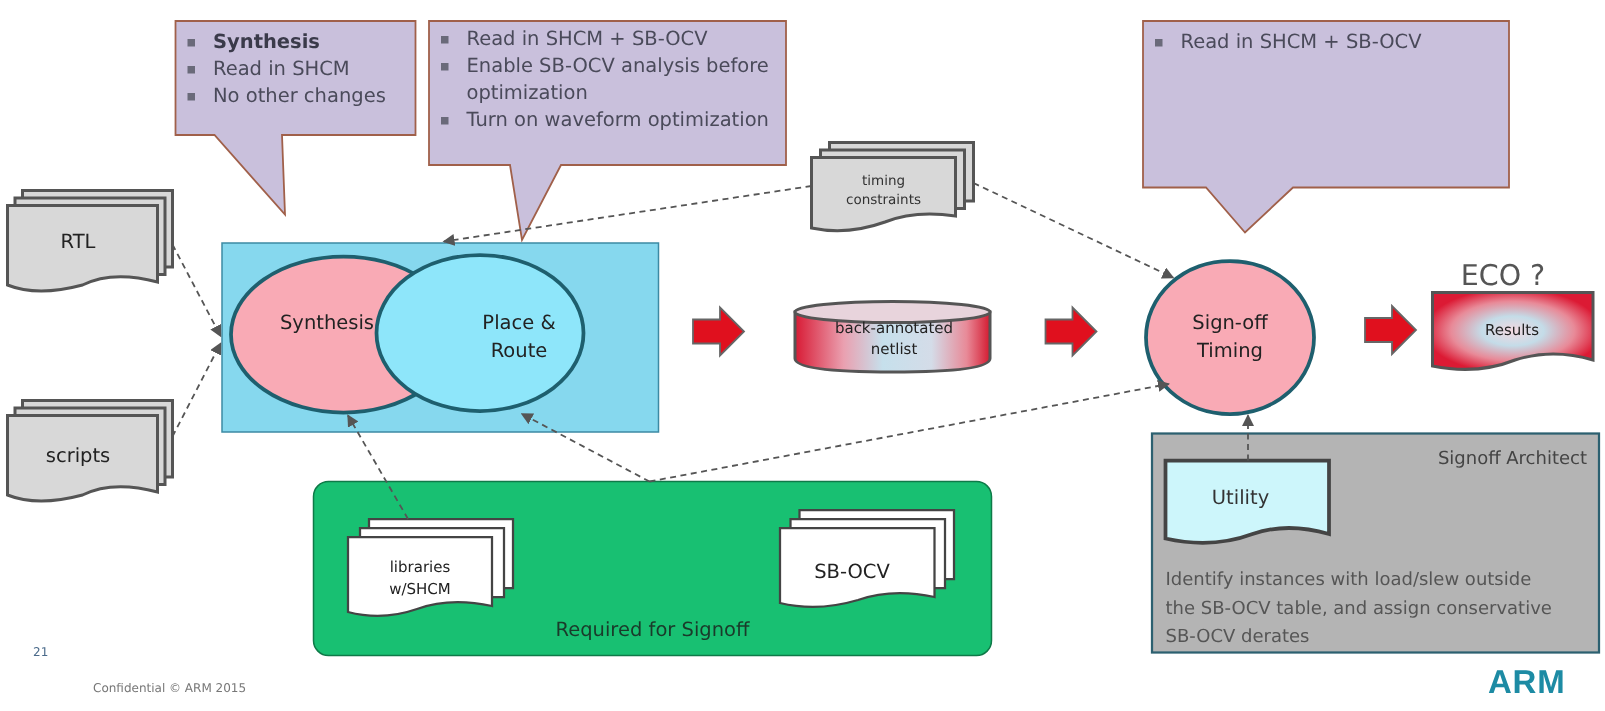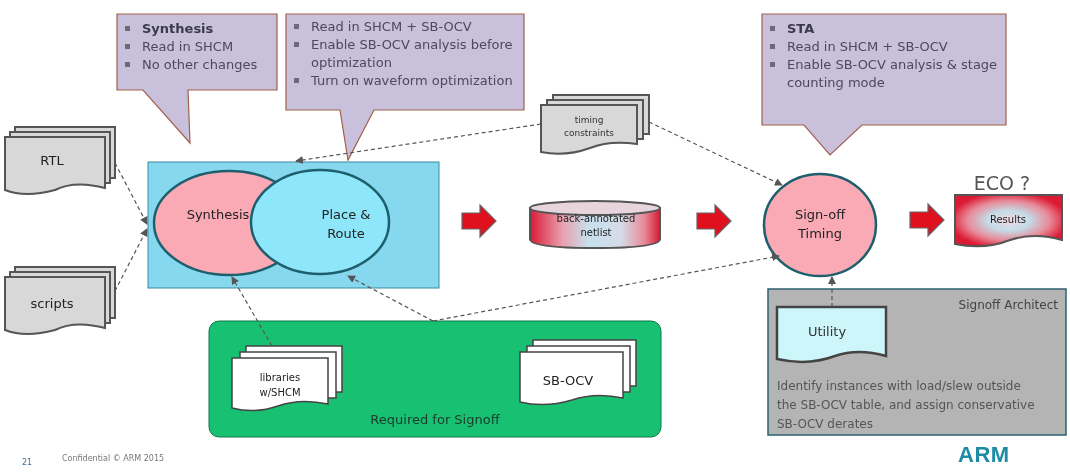--- a/index.html
+++ b/index.html
@@ -5,23 +5,23 @@
   html, body { margin: 0; padding: 0; background: #ffffff; }
   body { width: 1070px; height: 474px; position: relative; overflow: hidden;
          font-family: "DejaVu Sans", "Liberation Sans", sans-serif; color: #333; }
   svg text { font-family: "DejaVu Sans", "Liberation Sans", sans-serif; }
   #diagram { position: absolute; left: 0; top: 0; }
   .callout-text { position: absolute; font-size: 13px; line-height: 18px; color: #4a4a5a; }
   .callout-text ul { margin: 0; padding: 0; list-style: none; }
   .callout-text li { position: relative; padding-left: 20px; }
   .callout-text li::before { content: ""; position: absolute; left: 3px; top: 6px; width: 5px; height: 5px; background: #6a6a7a; }
   .callout-text li.head { font-weight: bold; color: #3a3a4a; }
-  .footer-num { position: absolute; left: 22px; top: 458px; font-size: 8px; color: #4a6a8a; text-align: right; }
+  .footer-num { position: absolute; left: 22px; top: 430px; font-size: 8px; color: #4a6a8a; text-align: right; }
   .footer-conf { position: absolute; left: 62px; top: 454px; font-size: 8px; color: #777; text-align: center; }
-  .arm-logo { position: absolute; left: 958px; top: 442px; font-size: 22px; font-weight: bold; color: #1d8ba4; letter-spacing: 0.5px; font-family: "Liberation Sans", sans-serif; }
+  .arm-logo { position: absolute; left: 992px; top: 442px; font-size: 22px; font-weight: bold; color: #1d8ba4; letter-spacing: 0.5px; font-family: "Liberation Sans", sans-serif; }
 </style>
 </head>
 <body>
 
 <svg id="diagram" width="1070" height="474" viewBox="0 0 1070 474">
   <defs>
     <marker id="arrowhead" markerWidth="8" markerHeight="8" refX="7" refY="4" orient="auto" markerUnits="userSpaceOnUse">
       <path d="M0,0 L8,4 L0,8 Z" fill="#555"></path>
     </marker>
     <radialGradient id="redGlow" cx="50%" cy="50%" r="55%">
@@ -149,21 +149,19 @@
 </div>
 <div class="callout-text" style="left:291px; top:18px; width:236px;">
   <ul>
     <li>Read in SHCM + SB-OCV</li>
     <li>Enable SB-OCV analysis before optimization</li>
     <li>Turn on waveform optimization</li>
   </ul>
 </div>
 <div class="callout-text" style="left:767px; top:20px; width:236px;">
   <ul>
-    <li class="head">STA</li>
     <li>Read in SHCM + SB-OCV</li>
-    <li>Enable SB-OCV analysis &amp; stage counting mode</li>
   </ul>
 </div>
 
 <div class="footer-num">21</div>
 <div class="footer-conf">Confidential © ARM 2015</div>
 <div class="arm-logo">ARM</div>
 
 </body></html>

